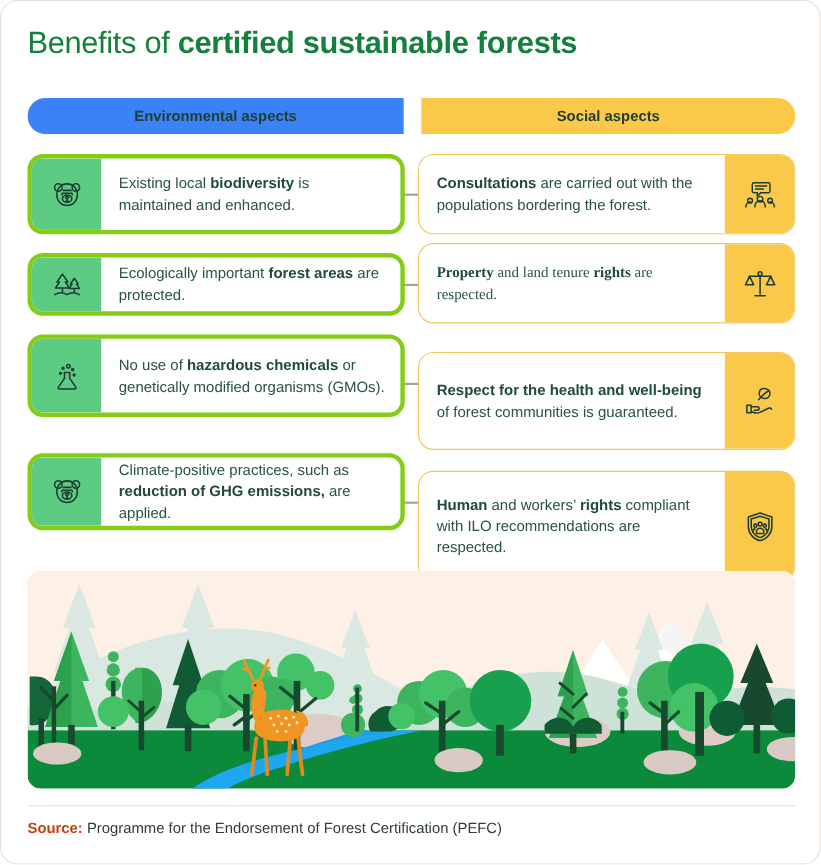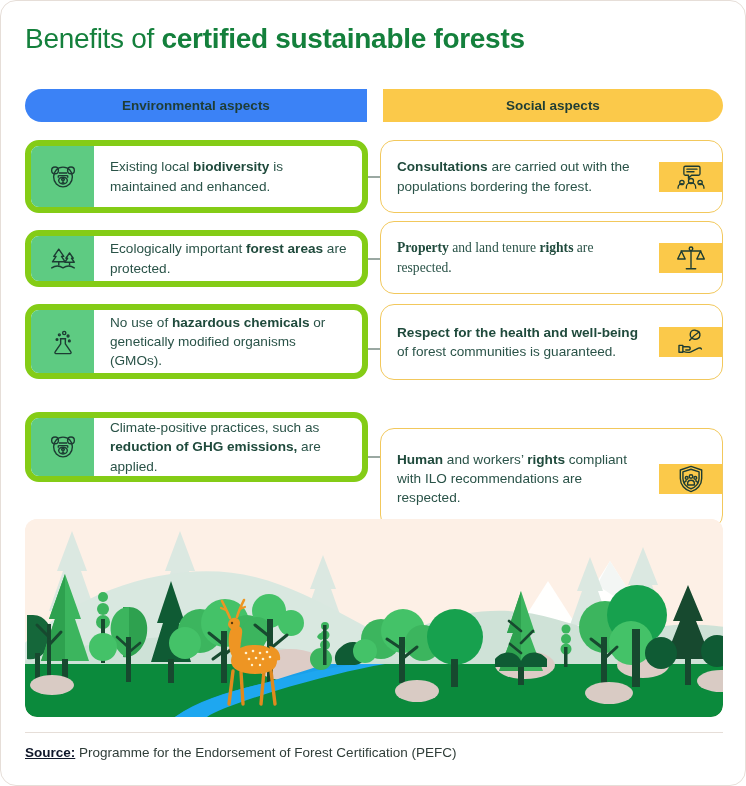--- a/index.html
+++ b/index.html
@@ -46,29 +46,28 @@
   .card {
     position: relative;
     display: flex;
     border-radius: 14px;
     background: #ffffff;
     overflow: hidden;
   }
   .card-left {
     position: absolute; left: 24px;
     width: 343px;
-    border: 6px solid #84cc16;
+    border: 4px solid #84cc16;
     flex-direction: row;
   }
   .card-right {
     position: absolute; left: 379px;
     width: 343px;
     border: 1px solid #f2c85c;
     flex-direction: row;
-    align-items: center;
   }
   .iconbox {
     flex: 0 0 63px;
     display: flex; align-items: center; justify-content: center;
   }
   .iconbox.green { background: #5ecb82; }
   .iconbox.yellow { background: #fbc94a; }
   .cardtext {
     flex: 1 1 auto;
     display: flex; align-items: center;
@@ -102,21 +101,21 @@
     left: 24px; top: 731px;
     width: 698px; height: 1px;
     background: #e6ded8;
   }
   .source {
     position: absolute;
     left: 24px; top: 744px;
     font-size: 13.5px;
     color: #2f3d38;
   }
-  .source b { color: #0f172a; font-weight: 700; text-decoration: underline; }
+  .source b { color: #c2410c; font-weight: 700; }
 </style>
 </head>
 <body>
 
 <div class="frame">
 
   <div class="title">
     <span class="light">Benefits of </span><b>certified sustainable forests</b>
   </div>
 
@@ -210,21 +209,21 @@
         <circle cx="21.4" cy="9.6" r="1"></circle>
         <circle cx="9.6" cy="13.3" r="0.9"></circle>
         <circle cx="22.8" cy="14.8" r="0.9"></circle>
       </svg>
     </div>
     <div class="cardtext">
       <span><span>No use of </span><b>hazardous chemicals</b><span> or genetically modified organisms (GMOs).</span></span>
     </div>
   </div>
 
-  <div class="card card-right" style="top:303px;height:76px;">
+  <div class="card card-right" style="top:319px;height:89px;">
     <div class="cardtext">
       <span><b>Respect for the health and well-being</b><span> of forest communities is guaranteed.</span></span>
     </div>
     <div class="iconbox yellow">
       <svg width="30" height="30" viewBox="0 0 32 32" fill="none" stroke="#1d3c33" stroke-width="1.5" stroke-linejoin="round">
         <path d="M20.2 3.4c3.4.4 5.6 2.6 5.3 5.6-.3 2.8-2.8 4.4-5.7 4-3-.4-4.9-2.7-4.6-5.4.3-2.6 2.3-4.4 5-4.2z"></path>
         <path d="M14.6 14.2c2.2-2.6 4.6-5.4 9.6-8.6" stroke-linecap="round"></path>
         <path d="M3.2 19.6h4.1v7.3H3.2z"></path>
         <path d="M7.5 21.1h5.4c1.3 0 2.2.7 2.2 1.7s-.9 1.7-2.2 1.7h-3"></path>
         <path d="M7.5 26c3.6 1.3 6 1.6 8.4.5l8.1-3.9c1.2-.6 2.6-.2 3.1.9" stroke-linecap="round"></path>

